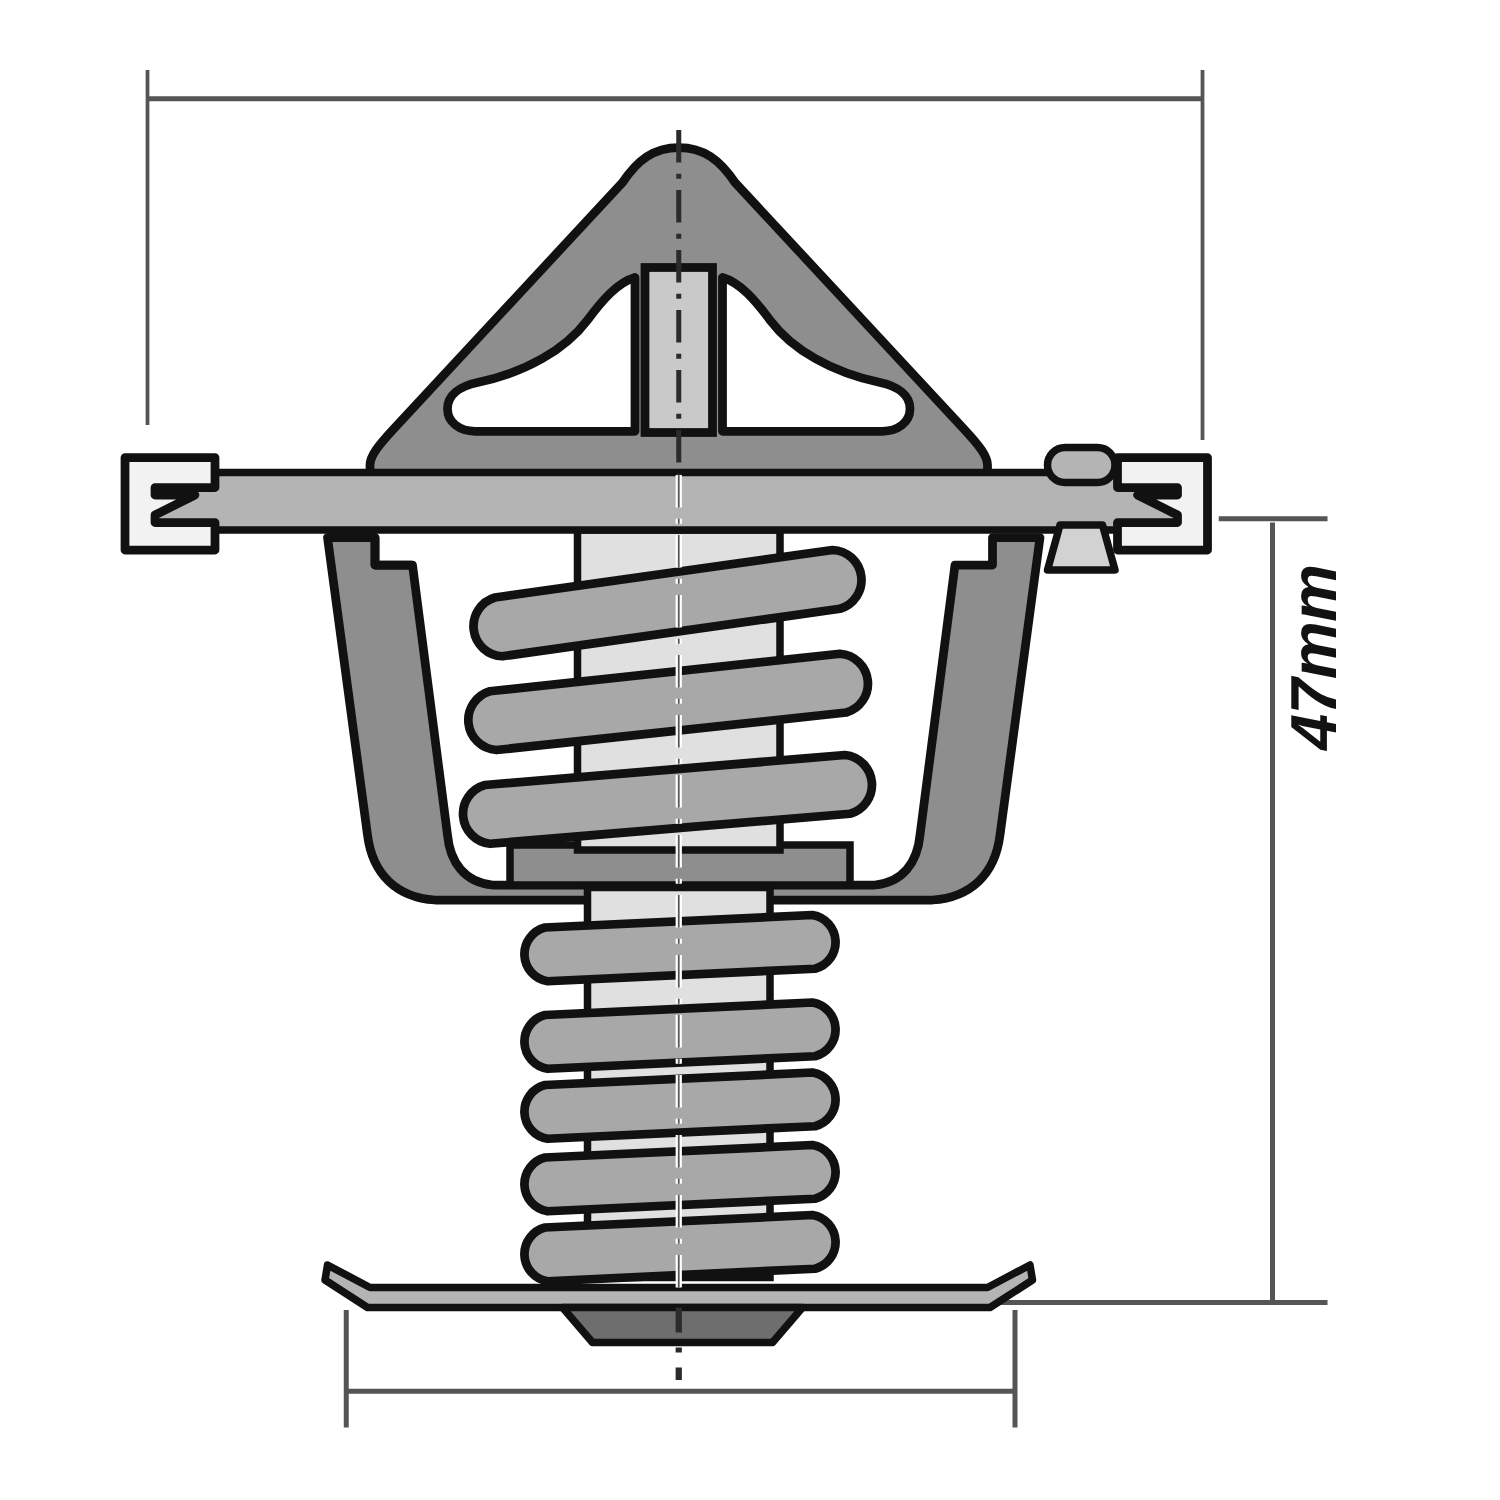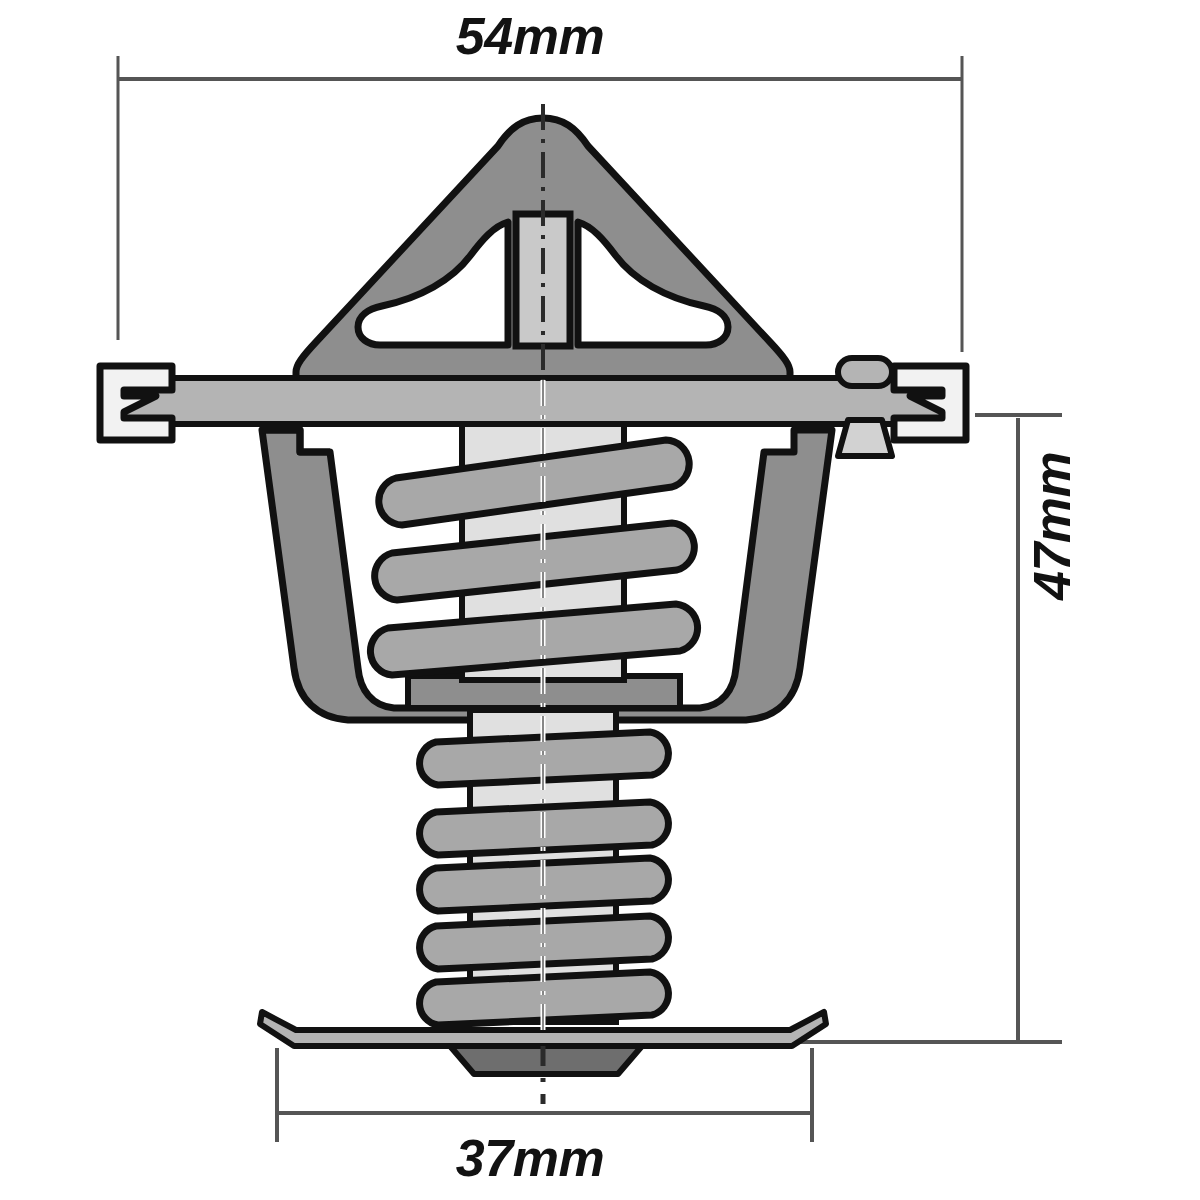--- a/index.html
+++ b/index.html
@@ -178,17 +178,15 @@
 
     <g>
       <line x1="543" y1="104" x2="543" y2="380" stroke="#2b2b2b" stroke-width="4" stroke-dasharray="26 9 4 9"></line>
       <line x1="543" y1="380" x2="543" y2="1030" stroke="#ffffff" stroke-width="5" stroke-dasharray="26 9 4 9"></line>
       <line x1="543" y1="380" x2="543" y2="1030" stroke="#555555" stroke-width="1.4" stroke-dasharray="26 9 4 9"></line>
       <line x1="543" y1="1046" x2="543" y2="1104" stroke="#2b2b2b" stroke-width="5" stroke-dasharray="20 12 4 12"></line>
     </g>
 
   </svg>
 
-  <div class="dim-label" id="label-width">54mm</div>
   <div class="dim-label" id="label-height">47mm</div>
-  <div class="dim-label" id="label-depth">37mm</div>
 
 </div>
 
 </body></html>

